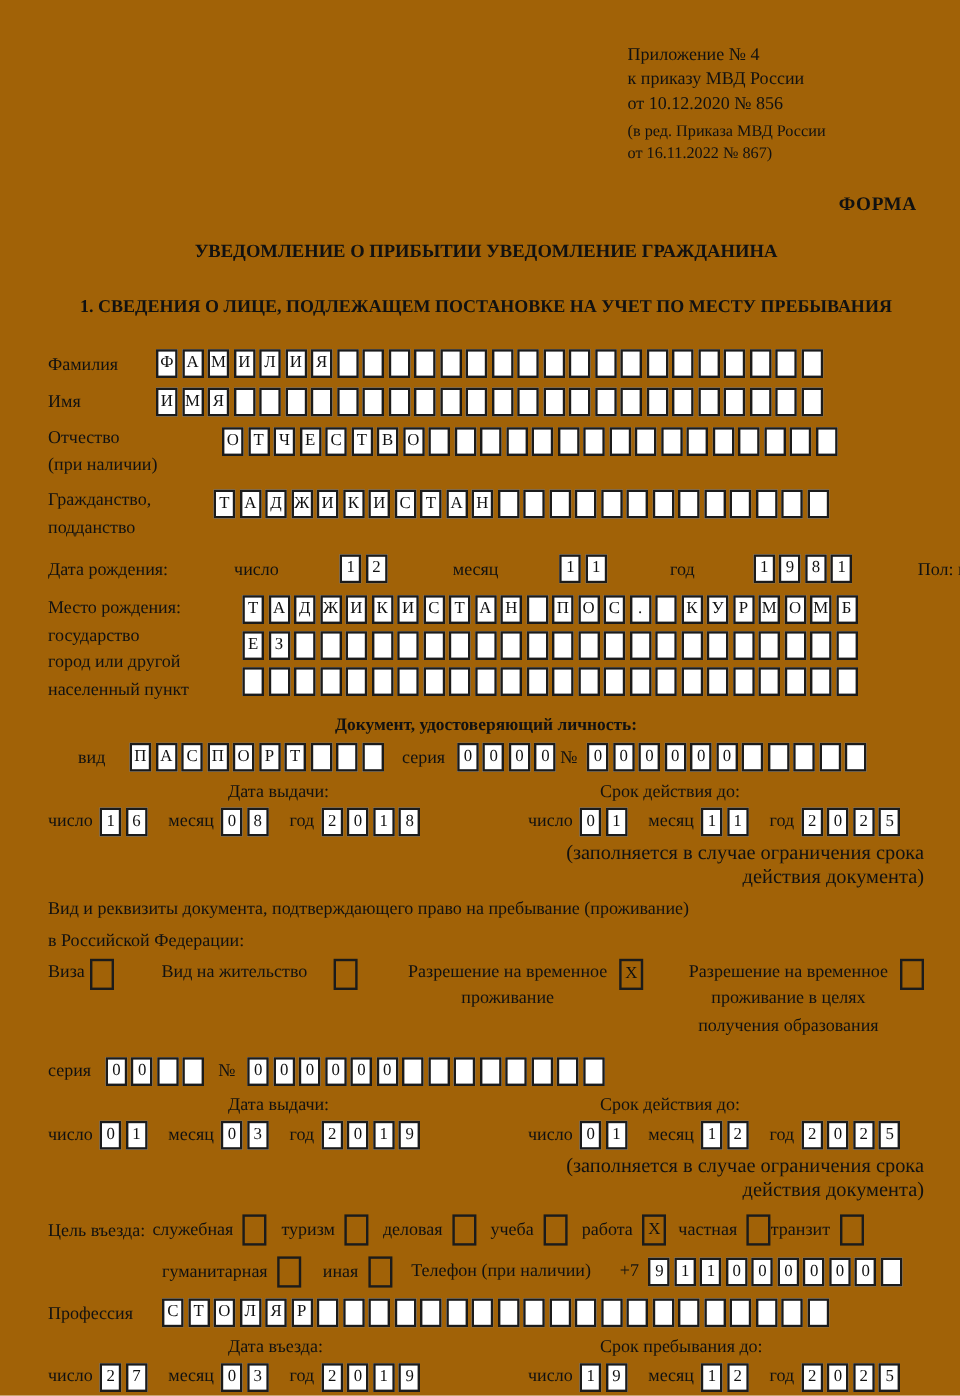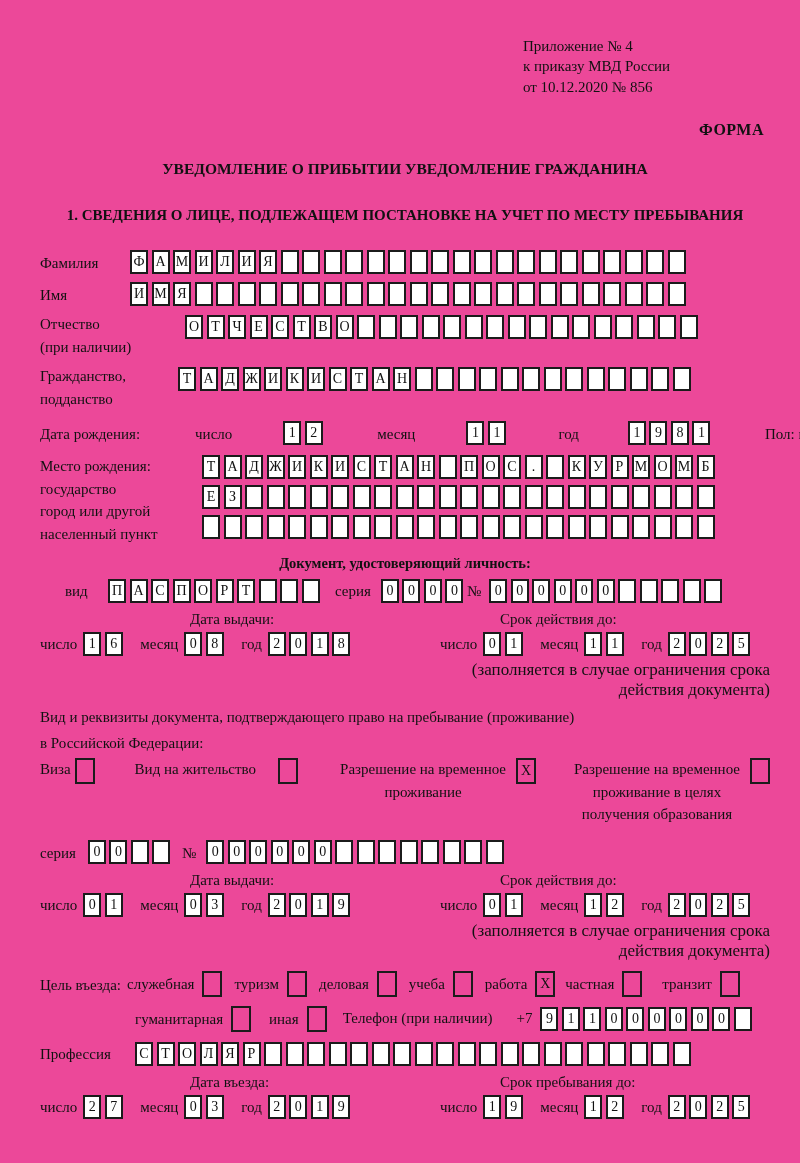--- a/index.html
+++ b/index.html
@@ -1,17 +1,17 @@
 <!DOCTYPE html>
 <html><head>
 <meta charset="utf-8">
 <style>
   * { margin:0; padding:0; box-sizing:border-box; }
   body { background:#fff; font-family:"Liberation Serif","DejaVu Serif",serif; color:#111; }
-  .page { position:relative; width:800px; height:1163px; background:#ec4899; padding:36px 30px 0 40px; overflow:hidden; }
+  .page { position:relative; width:800px; height:1163px; background:#a16207; padding:36px 30px 0 40px; overflow:hidden; }
 
   .annex-block { margin-left:483px; font-size:15px; line-height:1.35; }
   .annex-edit { font-size:13.5px; margin-top:3px; line-height:1.4; }
   .forma { text-align:right; padding-right:6px; margin-top:24px; font-weight:bold; font-size:16px; letter-spacing:.5px; }
 
   .title { text-align:center; font-weight:bold; font-size:15.5px; margin-top:18px; line-height:1.55; }
   .blank-line { display:inline-block; width:60px; border-bottom:2px solid #333; margin-left:14px; vertical-align:baseline; }
 
   .section-heading { text-align:center; font-weight:bold; font-size:15px; margin-top:26px; }
 
@@ -51,20 +51,24 @@
 </head>
 <body>
 
 <div class="page">
 
   <div class="annex-block">
     <div>
         <div>Приложение № 4</div>
         <div>к приказу МВД России</div>
         <div>от 10.12.2020 № 856</div>
+      </div>
+    <div class="annex-edit">
+        <div>(в ред. Приказа МВД России</div>
+        <div>от 16.11.2022 № 867)</div>
       </div>
   </div>
 
   <div class="forma">ФОРМА</div>
 
   <div class="title">
     <div>УВЕДОМЛЕНИЕ О ПРИБЫТИИ УВЕДОМЛЕНИЕ ГРАЖДАНИНА</div>
   </div>
 
   <div class="section-heading">1. СВЕДЕНИЯ О ЛИЦЕ, ПОДЛЕЖАЩЕМ ПОСТАНОВКЕ НА УЧЕТ ПО МЕСТУ ПРЕБЫВАНИЯ</div>
@@ -527,21 +531,21 @@
       <span class="checkbox"></span>
     </span>
     <span class="opt" style="margin-left:12px;">
       <span class="olabel">работа</span>
       <span class="checkbox">X</span>
     </span>
     <span class="opt" style="margin-left:10px;">
       <span class="olabel">частная</span>
       <span class="checkbox"></span>
     </span>
-    <span class="opt" style="margin-left:20px;">
+    <span class="opt" style="margin-left:0;">
       <span class="olabel">транзит</span>
       <span class="checkbox"></span>
     </span>
   </div>
 
   <div class="row vcenter" style="margin-top:9px; padding-left:95px;">
     <span class="opt">
       <span class="olabel">гуманитарная</span>
       <span class="checkbox"></span>
     </span>

